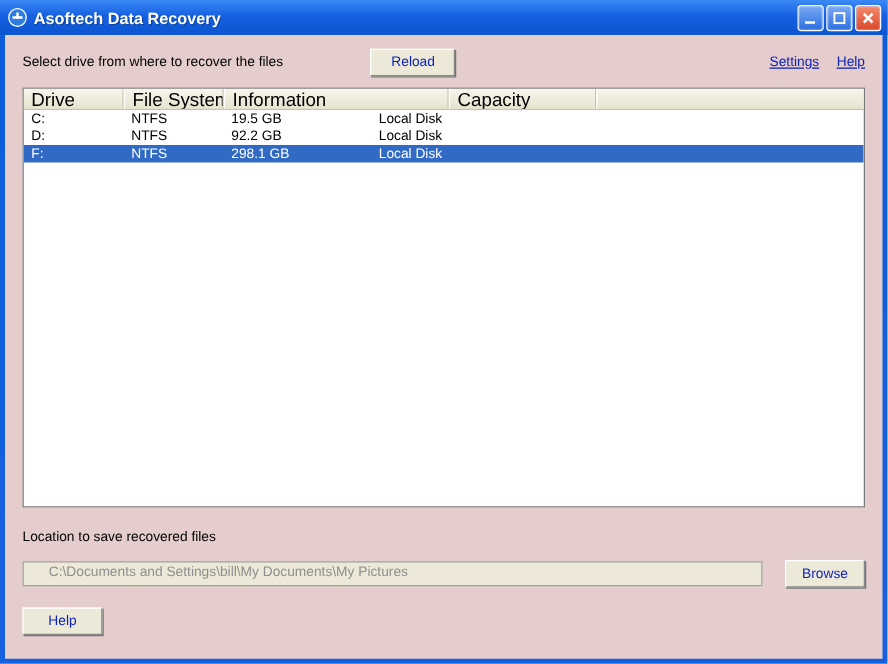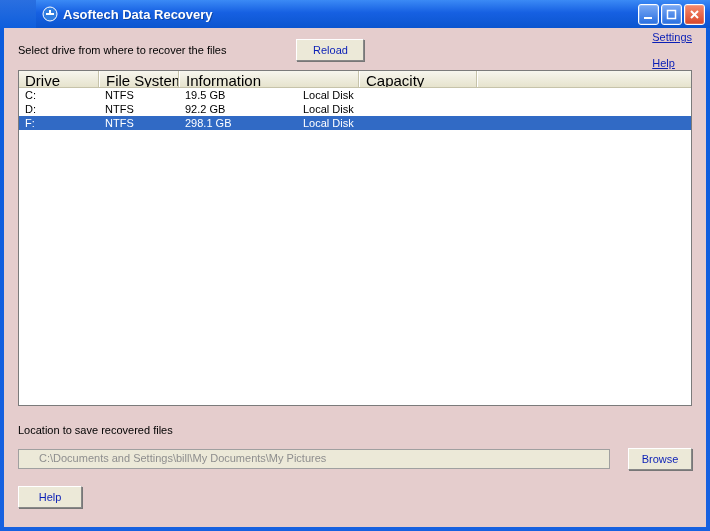--- a/index.html
+++ b/index.html
@@ -24,21 +24,20 @@
   .titlebar {
     height: 28px;
     display: flex;
     align-items: center;
     padding: 0 5px 0 6px;
     background: linear-gradient(to bottom, #3b8af5 0%, #1660e2 45%, #0b55cf 100%);
     color: #fff;
     font-weight: bold;
     font-size: 13px;
     text-shadow: 1px 1px 0 rgba(0,0,0,0.25);
-    margin-left: 36px;
   }
   .title-icon {
     width: 16px; height: 16px;
     margin-right: 5px;
     display: inline-flex;
     align-items: center;
     justify-content: center;
   }
   .title-text { flex: 1; white-space: nowrap; overflow: hidden; }
   .win-btns { display: flex; gap: 2px; }
@@ -87,21 +86,20 @@
     border-top-color: #fff;
     border-left-color: #fff;
     box-shadow: 1px 1px 0 #777;
     cursor: default;
   }
   .btn.wide { min-width: 68px; }
   .top-links {
     margin-left: auto;
     display: flex;
     gap: 14px;
-    flex-direction: column;
   }
   .link { color: #0a1fb6; text-decoration: underline; cursor: default; }
 
   
   .listview {
     margin: 2px 14px 0 14px;
     height: 336px;
     background: #fff;
     border: 1px solid #7b7b7b;
     position: relative;

